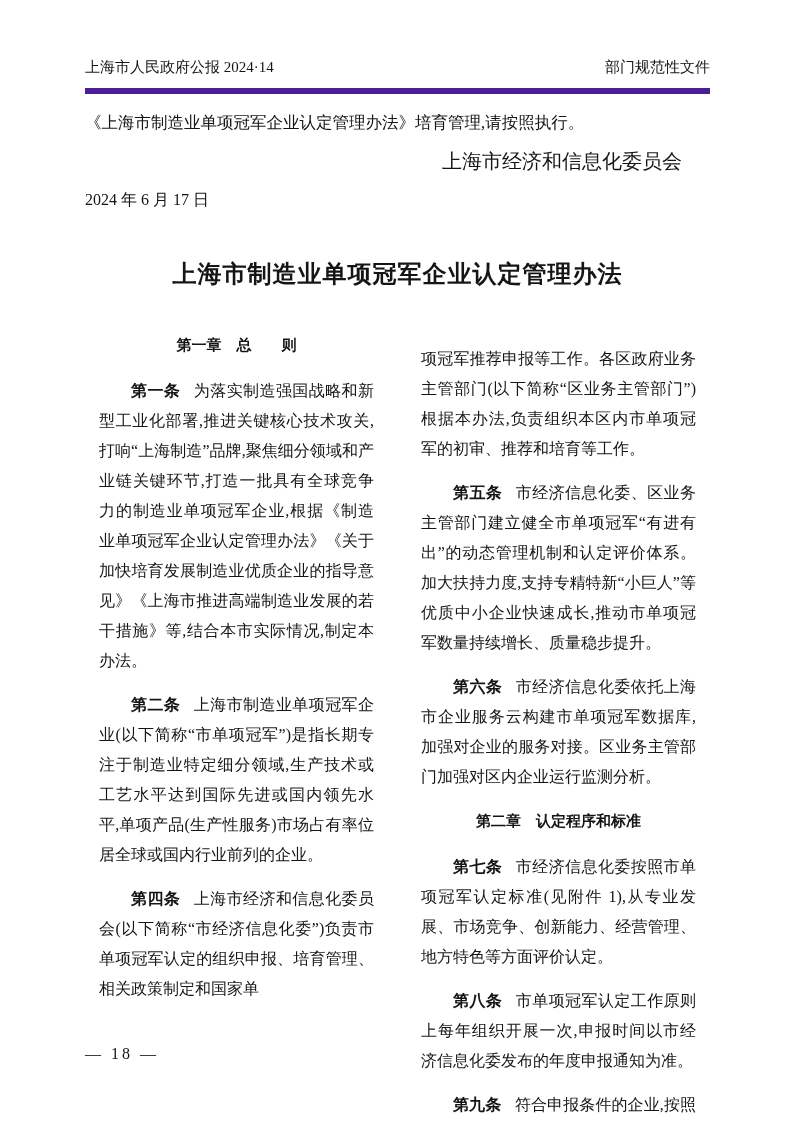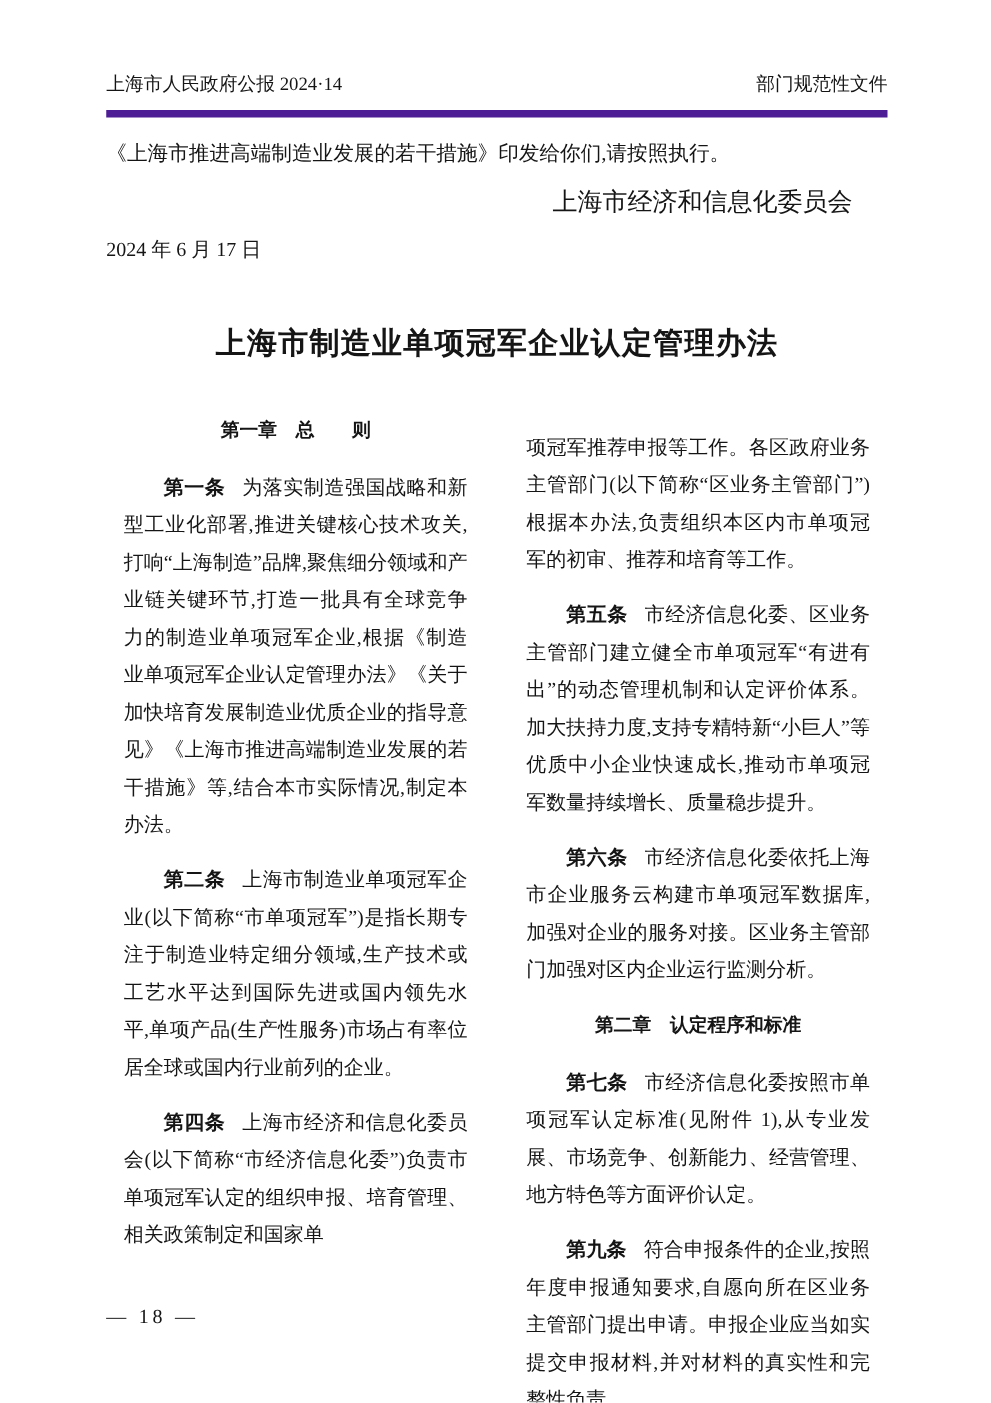--- a/index.html
+++ b/index.html
@@ -91,41 +91,42 @@
 </head>
 <body>
 
 <div class="page">
 
   <div class="hdr">
     <span>上海市人民政府公报 2024·14</span>
     <span>部门规范性文件</span>
   </div>
 
-  <p class="notice-text">《上海市推进高端制造业发展的若干措施》印发给你们,请按照执行。</p>
+  <p class="notice-text">《上海市制造业单项冠军企业认定管理办法》培育管理,请按照执行。</p>
   <div class="sig-line">上海市经济和信息化委员会</div>
   <div class="date-line">2024 年 6 月 17 日</div>
 
   <h1 class="doc-title">上海市制造业单项冠军企业认定管理办法</h1>
 
   <div class="cols">
 
     <div class="col">
       <div class="chapter">第一章　总　　则</div>
       <p class="article"><span class="lbl">第一条</span><span>为落实制造强国战略和新型工业化部署,推进关键核心技术攻关,打响“上海制造”品牌,聚焦细分领域和产业链关键环节,打造一批具有全球竞争力的制造业单项冠军企业,根据《制造业单项冠军企业认定管理办法》《关于加快培育发展制造业优质企业的指导意见》《上海市推进高端制造业发展的若干措施》等,结合本市实际情况,制定本办法。</span></p>
       <p class="article"><span class="lbl">第二条</span><span>上海市制造业单项冠军企业(以下简称“市单项冠军”)是指长期专注于制造业特定细分领域,生产技术或工艺水平达到国际先进或国内领先水平,单项产品(生产性服务)市场占有率位居全球或国内行业前列的企业。</span></p>
       <p class="article"><span class="lbl">第四条</span><span>上海市经济和信息化委员会(以下简称“市经济信息化委”)负责市单项冠军认定的组织申报、培育管理、相关政策制定和国家单</span></p>
     </div>
 
     <div class="col">
       <p class="article cont">项冠军推荐申报等工作。各区政府业务主管部门(以下简称“区业务主管部门”)根据本办法,负责组织本区内市单项冠军的初审、推荐和培育等工作。</p>
       <p class="article"><span class="lbl">第五条</span><span>市经济信息化委、区业务主管部门建立健全市单项冠军“有进有出”的动态管理机制和认定评价体系。加大扶持力度,支持专精特新“小巨人”等优质中小企业快速成长,推动市单项冠军数量持续增长、质量稳步提升。</span></p>
       <p class="article"><span class="lbl">第六条</span><span>市经济信息化委依托上海市企业服务云构建市单项冠军数据库,加强对企业的服务对接。区业务主管部门加强对区内企业运行监测分析。</span></p>
       <div class="chapter">第二章　认定程序和标准</div>
       <p class="article"><span class="lbl">第七条</span><span>市经济信息化委按照市单项冠军认定标准(见附件 1),从专业发展、市场竞争、创新能力、经营管理、地方特色等方面评价认定。</span></p>
+      <p class="article"><span class="lbl">第八条</span><span>市单项冠军认定工作原则上每年组织开展一次,申报时间以市经济信息化委发布的年度申报通知为准。</span></p>
       <p class="article"><span class="lbl">第九条</span><span>符合申报条件的企业,按照年度申报通知要求,自愿向所在区业务主管部门提出申请。申报企业应当如实提交申报材料,并对材料的真实性和完整性负责。</span></p>
     </div>
 
   </div>
 
 </div>
 
 <div class="footer">— 18 —</div>
 
 </body></html>

